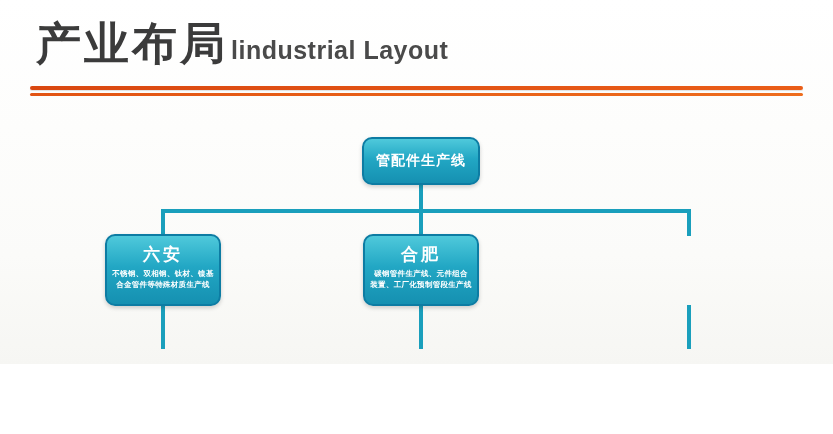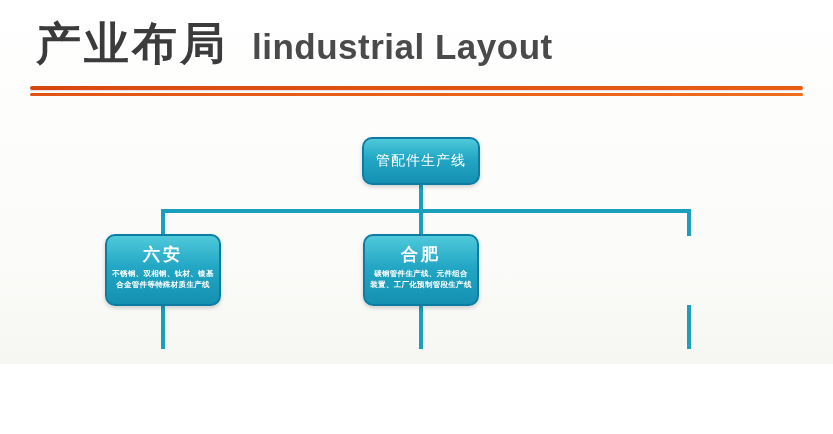--- a/index.html
+++ b/index.html
@@ -25,24 +25,24 @@
     align-items: baseline;
     white-space: nowrap;
   }
   .title-zh {
     font-size: 45px;
     font-weight: 900;
     color: #3b3b3b;
     letter-spacing: 3px;
   }
   .title-en {
-    font-size: 35px;
+    font-size: 25px;
     font-weight: 800;
     color: #4a4a4a;
-    margin-left: 24px;
+    margin-left: 3px;
     letter-spacing: 0.5px;
   }
   .rule {
     position: absolute;
     left: 30px;
     width: 773px;
     border-radius: 2px;
   }
   .rule-top {
     top: 86px;
@@ -79,21 +79,21 @@
     left: 362px;
     top: 137px;
     width: 118px;
     height: 48px;
     display: flex;
     align-items: center;
     justify-content: center;
   }
   .root-label {
     font-size: 14px;
-    font-weight: normal;
+    font-weight: bold;
     letter-spacing: 1px;
   }
   .child-node {
     top: 234px;
     width: 116px;
     height: 72px;
     padding-top: 10px;
   }
   .child-city {
     font-size: 17px;

